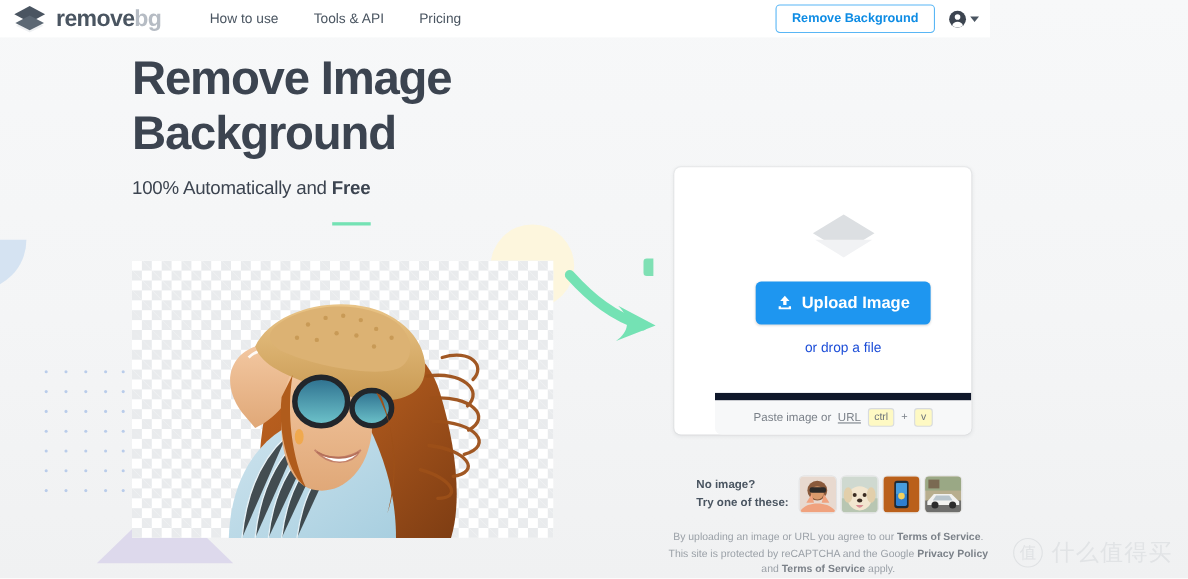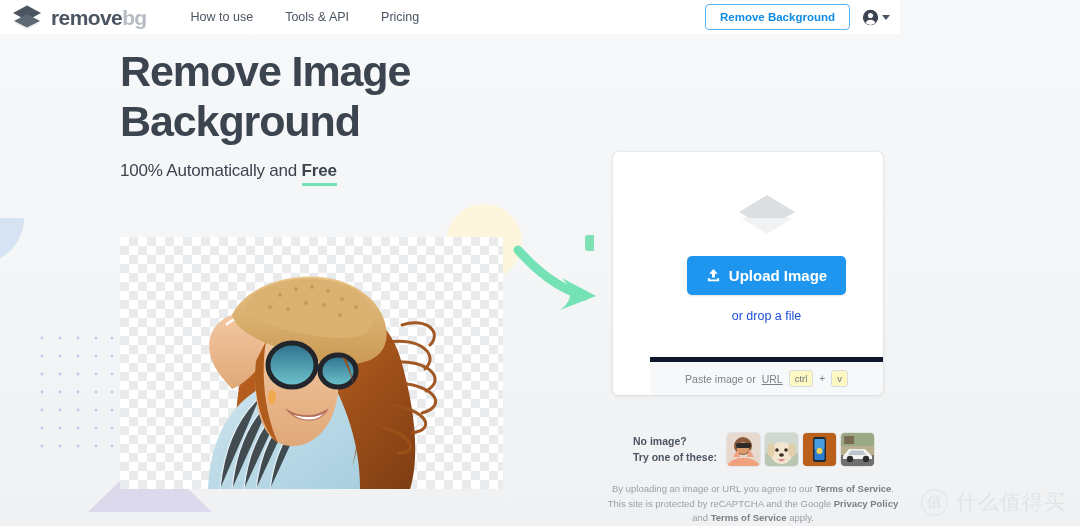--- a/index.html
+++ b/index.html
@@ -123,21 +123,21 @@
   }
   .hero-sub {
     margin-top: 14px;
     font-size: 17px; color: #3c4450;
     letter-spacing: -0.2px;
   }
   .hero-sub-free {
     font-weight: bold;
     position: relative;
     display: inline-block;
-    padding-bottom: 1px;
+    padding-bottom: 20px;
   }
   .hero-sub-free::after {
     content: ""; position: absolute;
     left: 0; right: 0; bottom: -4px;
     height: 3px; background: #74e2b4;
   }
 
   
   .hero-image {
     position: absolute;
@@ -183,21 +183,21 @@
     font-family: "Liberation Sans", sans-serif;
     box-shadow: 0 1px 2px rgba(0,0,0,0.12);
   }
   .btn-upload-icon { width: 15px; height: 15px; display: block; }
   .drop-text {
     margin-top: 14px;
     font-size: 12.5px; color: #1d4ed8;
   }
   .upload-footer {
     height: 38px;
-    border-top: 5px solid #0f172a;
+    border-top: 7px solid #0f172a;
     background: #f7f8f9;
     border-radius: 0 0 6px 6px;
     display: flex; align-items: center; justify-content: center;
     gap: 6px;
     font-size: 10.5px; color: #7b8189;
   }
   .paste-url { text-decoration: underline; cursor: pointer; color: #7b8189; }
   .kbd {
     display: inline-block;
     border: 1px solid #d8dbdf;

